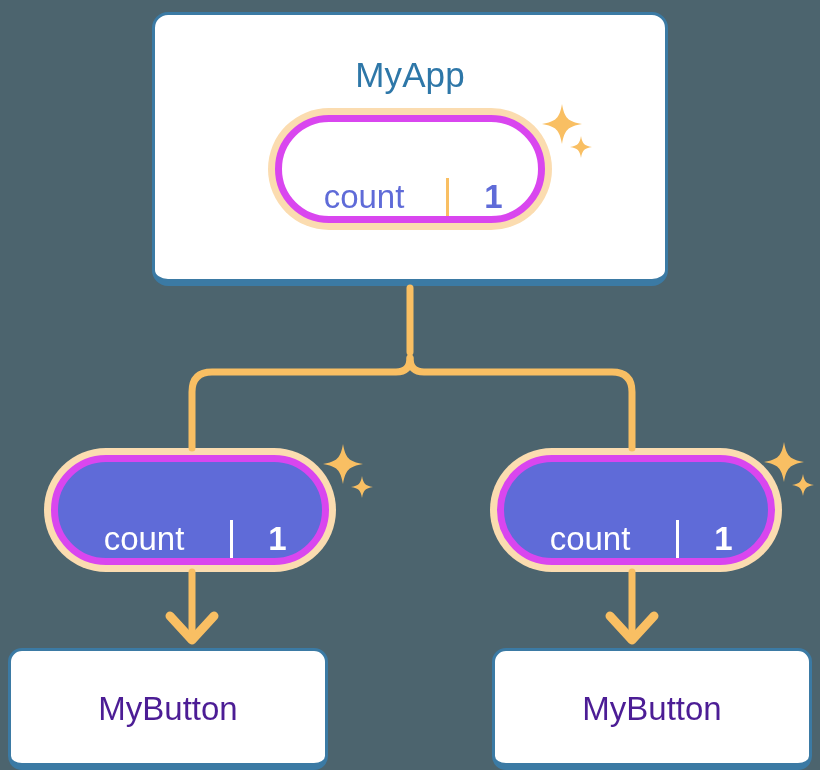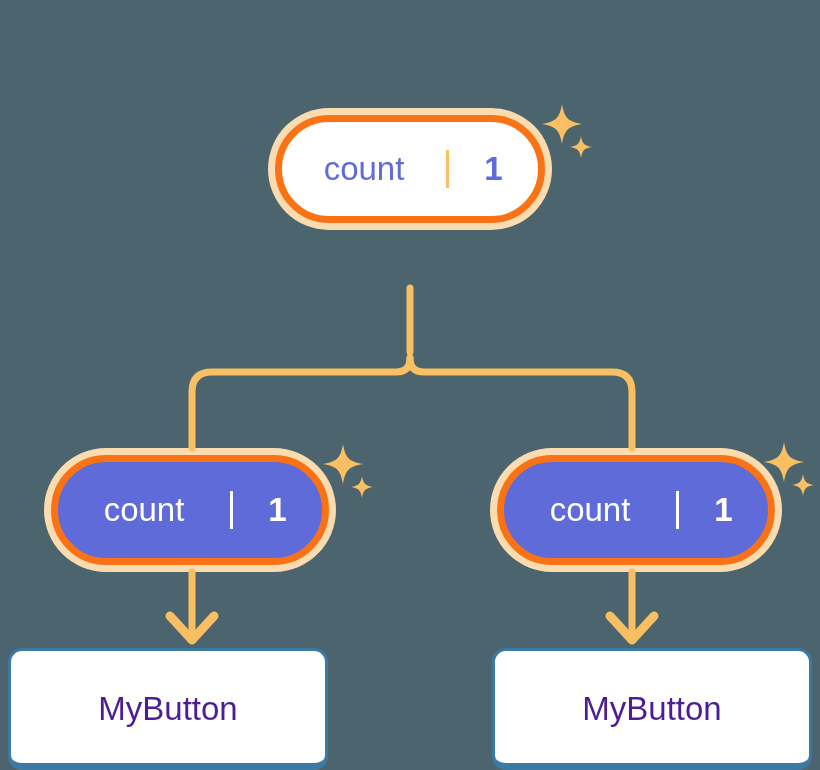--- a/index.html
+++ b/index.html
@@ -41,24 +41,24 @@
     position:absolute;
     box-sizing:border-box;
     border-radius:999px;
     background:#fbdcb0;            
     padding:7px;
     display:flex;
   }
   .pill-inner{
     flex:1;
     box-sizing:border-box;
-    border:7px solid #f97316;
+    border:7px solid #d946ef;
     border-radius:999px;
     display:flex;
-    align-items:center;
+    align-items:flex-end;
     overflow:hidden;
   }
   .pill-key,.pill-val{
     display:flex;align-items:center;justify-content:center;
     box-sizing:border-box;
   }
   .pill-key{flex:1 1 auto;}
   .pill-val{flex:0 0 auto;font-weight:bold;}
 
   
@@ -98,20 +98,23 @@
     <g>
       <path d="M192,572 L192,640" fill="none" stroke="#f9bf63" stroke-width="7" stroke-linecap="round"></path>
       <path d="M170,616 L192,640 L214,616" fill="none" stroke="#f9bf63" stroke-width="9" stroke-linecap="round" stroke-linejoin="round"></path>
     </g>
     <g>
       <path d="M632,572 L632,640" fill="none" stroke="#f9bf63" stroke-width="7" stroke-linecap="round"></path>
       <path d="M610,616 L632,640 L654,616" fill="none" stroke="#f9bf63" stroke-width="9" stroke-linecap="round" stroke-linejoin="round"></path>
     </g>
   </svg>
 
+  <div id="app-card" class="card">
+    <div class="card-title">MyApp</div>
+  </div>
 
   <div id="app-pill" class="pill light">
     <div class="pill-inner">
       <div class="pill-key">count</div>
       <div class="pill-val">1</div>
     </div>
   </div>
 
   <div id="pill-left" class="pill solid">
     <div class="pill-inner">

